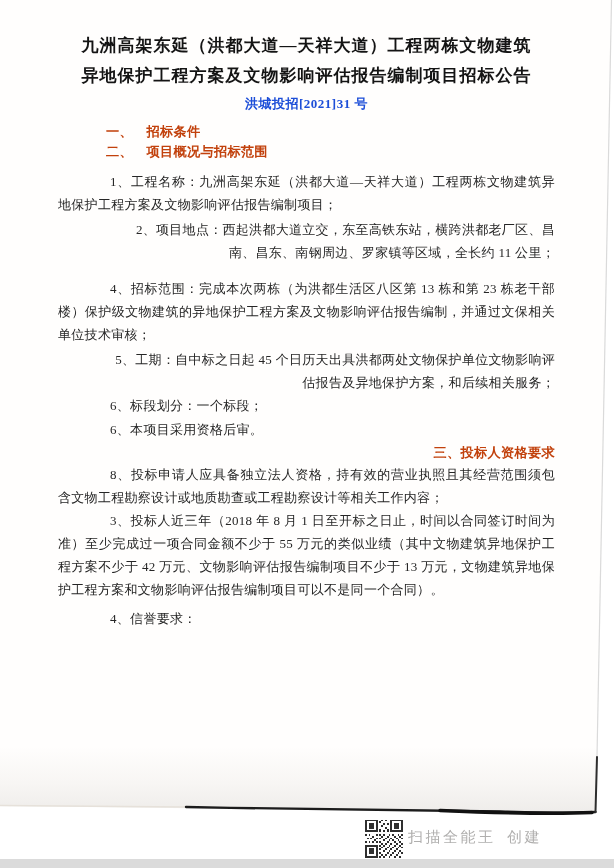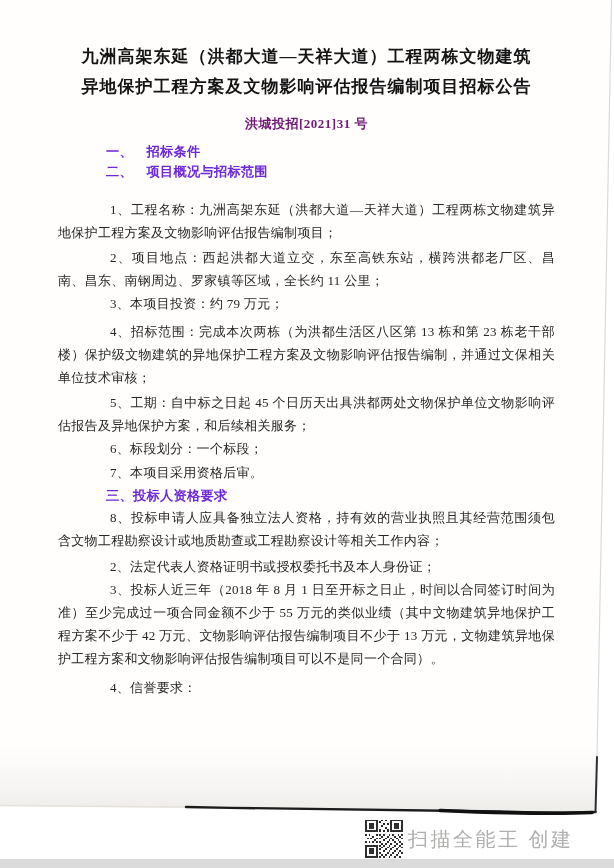--- a/index.html
+++ b/index.html
@@ -17,46 +17,46 @@
   .paper::after{ 
     content:"";position:absolute;left:0;bottom:0;width:100%;height:68px;
     background:linear-gradient(180deg,rgba(150,138,122,0) 0%,rgba(150,138,122,0.07) 55%,rgba(115,105,92,0.12) 100%);
   }
   
   .content{
     position:absolute;left:58px;top:0;width:497px;
     color:#262626;font-size:13px;line-height:23px;letter-spacing:0.3px;
   }
   .title{
-    margin-top:42px;text-align:center;font-weight:700;color:#141414;
+    margin-top:31px;text-align:center;font-weight:700;color:#141414;
     font-size:17px;line-height:30px;letter-spacing:1px;
   }
   .docnum{
-    margin-top:12px;text-align:center;font-weight:700;color:#701a75;
+    margin-top:3px;text-align:center;font-weight:700;color:#1d4ed8;
     font-size:13px;line-height:20px;letter-spacing:0.5px;
   }
   .h-sec{
-    font-weight:700;color:#6d28d9;font-size:13.2px;line-height:20px;
+    font-weight:700;color:#c2410c;font-size:13.2px;line-height:20px;
     padding-left:48px;margin:0;
   }
   .para{
     margin:0;text-align:justify;text-indent:52px;
   }
   .indent-lg{text-indent:62px;}
-  .mt1{margin-top:1px;}  .mt2{margin-top:2px;}  .mt3{margin-top:3px;}
-  .mt4{margin-top:16px;}  .mt5{margin-top:5px;}  .mt6{margin-top:6px;}
+  .mt1{margin-top:1px;}  .mt2{margin-top:2px;text-align:right;}  .mt3{margin-top:3px;}
+  .mt4{margin-top:8px;}  .mt5{margin-top:13px;}  .mt6{margin-top:6px;}
   .mt8{margin-top:8px;}  .mtm2{margin-top:-2px;}
   
   .edges{position:absolute;left:0;top:0;pointer-events:none;}
   
   .qr{position:absolute;left:365px;top:819px;width:38px;height:39px;}
   .wm-text{
     position:absolute;left:408px;top:827px;
-    font-family:Liberation Sans, sans-serif;
-    font-size:20px;line-height:24px;color:#b0afae;letter-spacing:2.5px;
+    font-family:Liberation Mono, monospace;
+    font-size:15px;line-height:24px;color:#b0afae;letter-spacing:2.5px;
     white-space:nowrap;
   }
   .bottom-strip{
     position:absolute;left:0;top:859px;width:614px;height:9px;background:#dbdbdb;
   }
 </style>
 </head>
 <body>
 
 <div class="paper">
@@ -67,29 +67,27 @@
       <div>异地保护工程方案及文物影响评估报告编制项目招标公告</div>
     </div>
 
     <div class="docnum">洪城投招[2021]31 号</div>
 
     <p class="h-sec mt8">一、　招标条件</p>
 
     <p class="h-sec">二、　项目概况与招标范围</p>
     <p class="para mt4">1、工程名称：九洲高架东延（洪都大道—天祥大道）工程两栋文物建筑异地保护工程方案及文物影响评估报告编制项目；</p>
     <p class="para mt2">2、项目地点：西起洪都大道立交，东至高铁东站，横跨洪都老厂区、昌南、昌东、南钢周边、罗家镇等区域，全长约 11 公里；</p>
-    <p class="para">3、本项目投资：约 79 万元；</p>
     <p class="para mt5">4、招标范围：完成本次两栋（为洪都生活区八区第 13 栋和第 23 栋老干部楼）保护级文物建筑的异地保护工程方案及文物影响评估报告编制，并通过文保相关单位技术审核；</p>
     <p class="para mt2">5、工期：自中标之日起 45 个日历天出具洪都两处文物保护单位文物影响评估报告及异地保护方案，和后续相关服务；</p>
     <p class="para">6、标段划分：一个标段；</p>
-    <p class="para mt1">7、本项目采用资格后审。</p>
+    <p class="para mt1">6、本项目采用资格后审。</p>
 
     <p class="h-sec mt2">三、投标人资格要求</p>
     <p class="para">8、投标申请人应具备独立法人资格，持有效的营业执照且其经营范围须包含文物工程勘察设计或地质勘查或工程勘察设计等相关工作内容；</p>
-    <p class="para mt3">2、法定代表人资格证明书或授权委托书及本人身份证；</p>
     <p class="para">3、投标人近三年（2018 年 8 月 1 日至开标之日止，时间以合同签订时间为准）至少完成过一项合同金额不少于 55 万元的类似业绩（其中文物建筑异地保护工程方案不少于 42 万元、文物影响评估报告编制项目不少于 13 万元，文物建筑异地保护工程方案和文物影响评估报告编制项目可以不是同一个合同）。</p>
     <p class="para mt6">4、信誉要求：</p>
 
   </div>
 </div>
 
 <svg class="edges" width="614" height="868" viewBox="0 0 614 868">
   <path d="M611.5 0 L597 757" stroke="#dadada" stroke-width="1.2" fill="none"></path>
   <path d="M0 805.5 L186 807" stroke="#e6e1da" stroke-width="1.4" fill="none"></path>
   <path d="M186 807 C 300 809.5, 420 809.5, 500 811.5 C 550 813, 580 813, 595.5 812" stroke="#1c1c1c" stroke-width="2.4" stroke-linecap="round" fill="none"></path>

